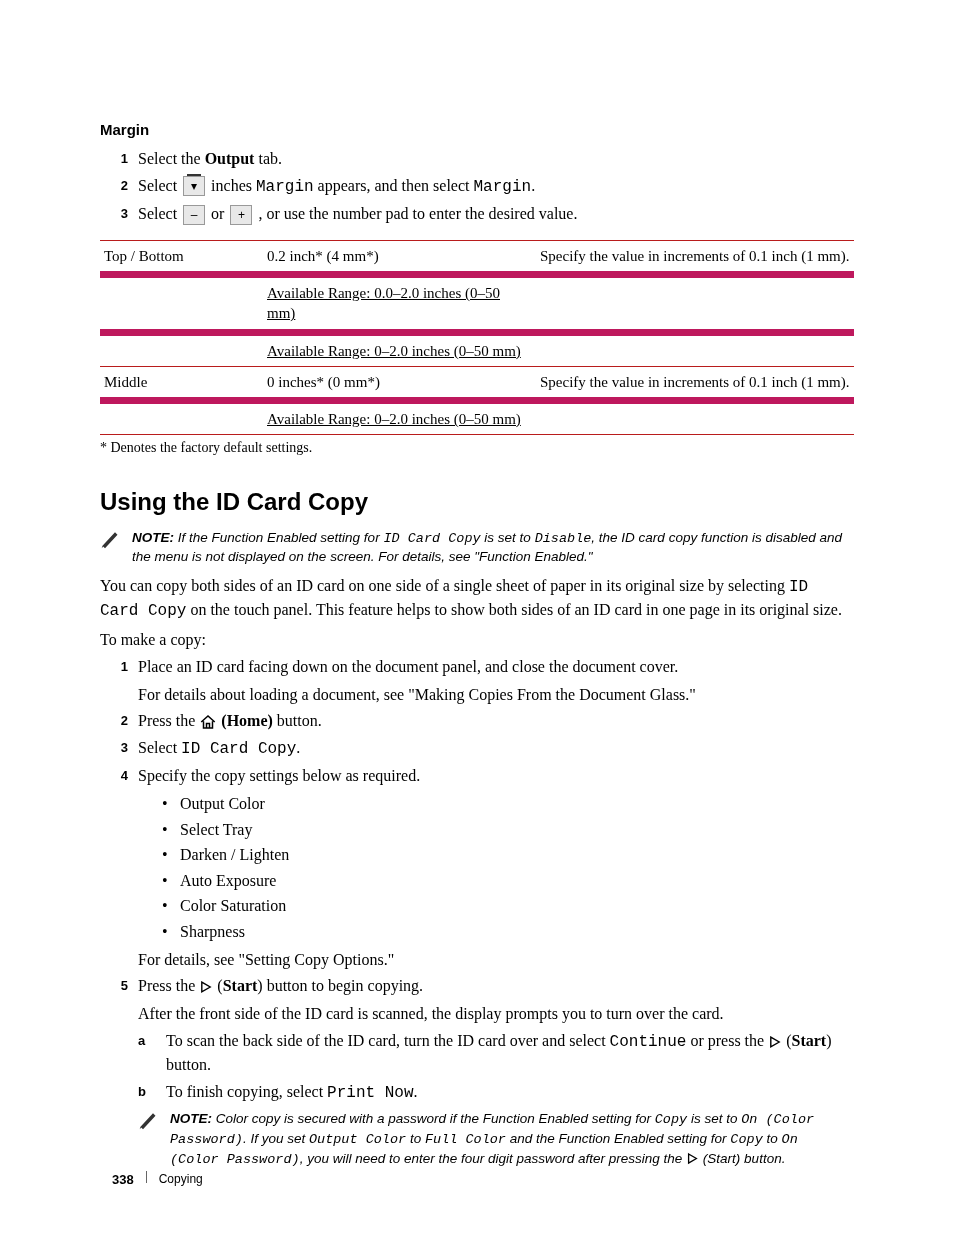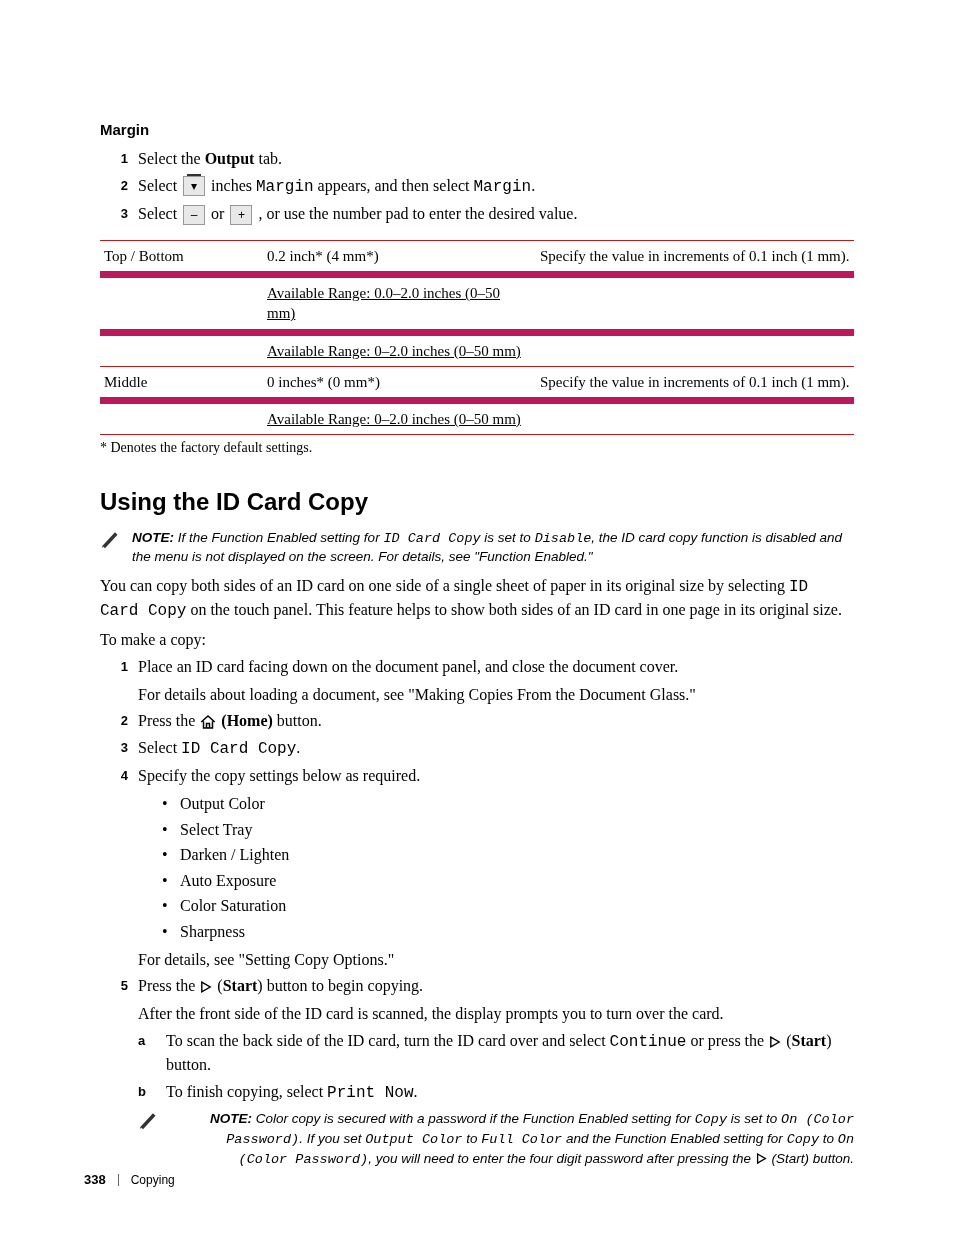--- a/index.html
+++ b/index.html
@@ -104,26 +104,25 @@
   tr.hr-top > td { border-top: 1px solid #b91c1c; }
   tr.hr-thin > td { border-top: 7px solid #be185d; text-decoration: underline; }
   .col1 { width: 155px; }
   .col2 { width: 265px; }
   .col3 { }
 
   .footnote { font-size: 14px; margin: 2px 0 0 0; }
 
   .footer {
     position: absolute;
-    left: 84px;
+    left: 112px;
     bottom: 46px;
     font-family: Arial, Helvetica, sans-serif;
     font-size: 12px;
     display: flex;
-    align-items: center;
   }
   .footer .pnum { font-weight: bold; font-size: 13px; }
   .footer .divider { display: inline-block; width: 1px; height: 12px; background: #666; margin: 0 12px; }
 
   .inline-icon { vertical-align: middle; position: relative; top: -1px; }
 
 </style>
 </head>
 <body>
 
@@ -273,21 +272,21 @@
             </span>
           </li>
           <li>
             <span class="num">b</span>
             <span class="body">
               <span>To finish copying, select </span><span class="mono">Print Now</span><span>.</span>
             </span>
           </li>
         </ol>
 
-        <div class="note-row" style="margin-left:0; margin-top:6px;text-align:right;">
+        <div class="note-row" style="margin-left:0; margin-top:6px;">
           <span class="icon">
             <svg class="note-icon" viewBox="0 0 24 24">
                 <path fill="#333" d="M3 20 L18 4 L21 7 L6 23 Z M4 21 L2 23 L3 20 Z"></path>
               </svg>
           </span>
           <span class="txt">
             <span class="bold">NOTE: </span><span>Color copy is secured with a password if the Function Enabled setting for </span><span class="mono">Copy</span><span> is set to </span><span class="mono">On (Color Password)</span><span>. If you set </span><span class="mono">Output Color</span><span> to </span><span class="mono">Full Color</span><span> and the Function Enabled setting for </span><span class="mono">Copy</span><span> to </span><span class="mono">On (Color Password)</span><span>, you will need to enter the four digit password after pressing the </span>
             <svg class="inline-icon" width="13" height="13" viewBox="0 0 20 20">
                 <path fill="none" stroke="#000" stroke-width="2" d="M4 3 L16 10 L4 17 Z"></path>
               </svg>

